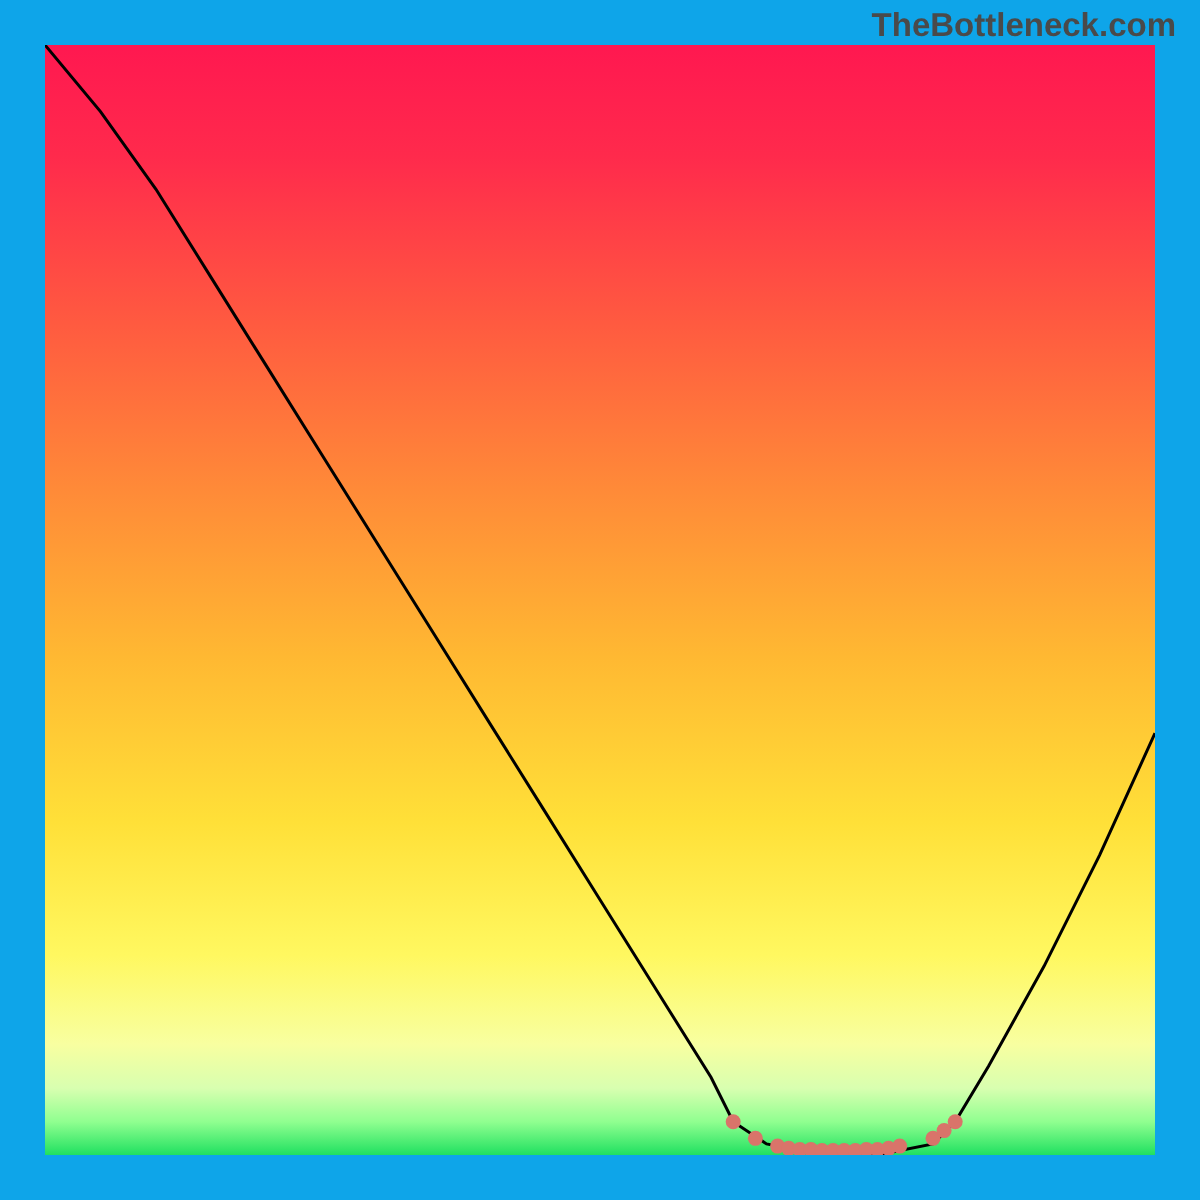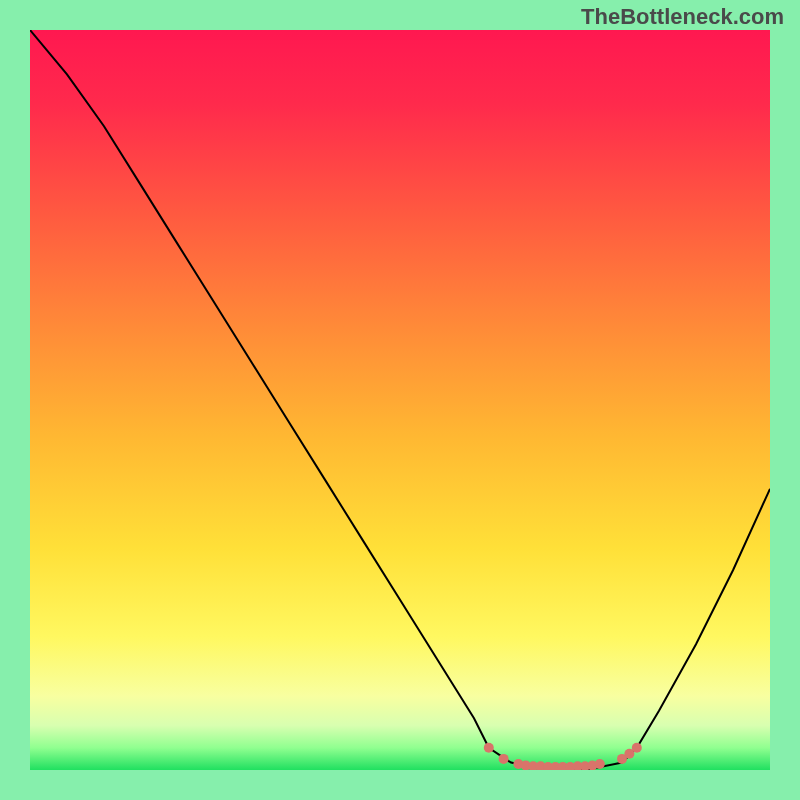--- a/index.html
+++ b/index.html
@@ -8,21 +8,21 @@
     background: #000;
     width: 800px;
     height: 800px;
     overflow: hidden;
     font-family: Arial, sans-serif;
   }
   .container {
     width: 800px;
     height: 800px;
     position: relative;
-    background: #86efac;
+    background: #0ea5e9;
     text-align: right;
   }
   .watermark {
     position: absolute;
     top: 4px;
     right: 16px;
     color: #4a4a4a;
     font-size: 22px;
     font-weight: bold;
     z-index: 10;

